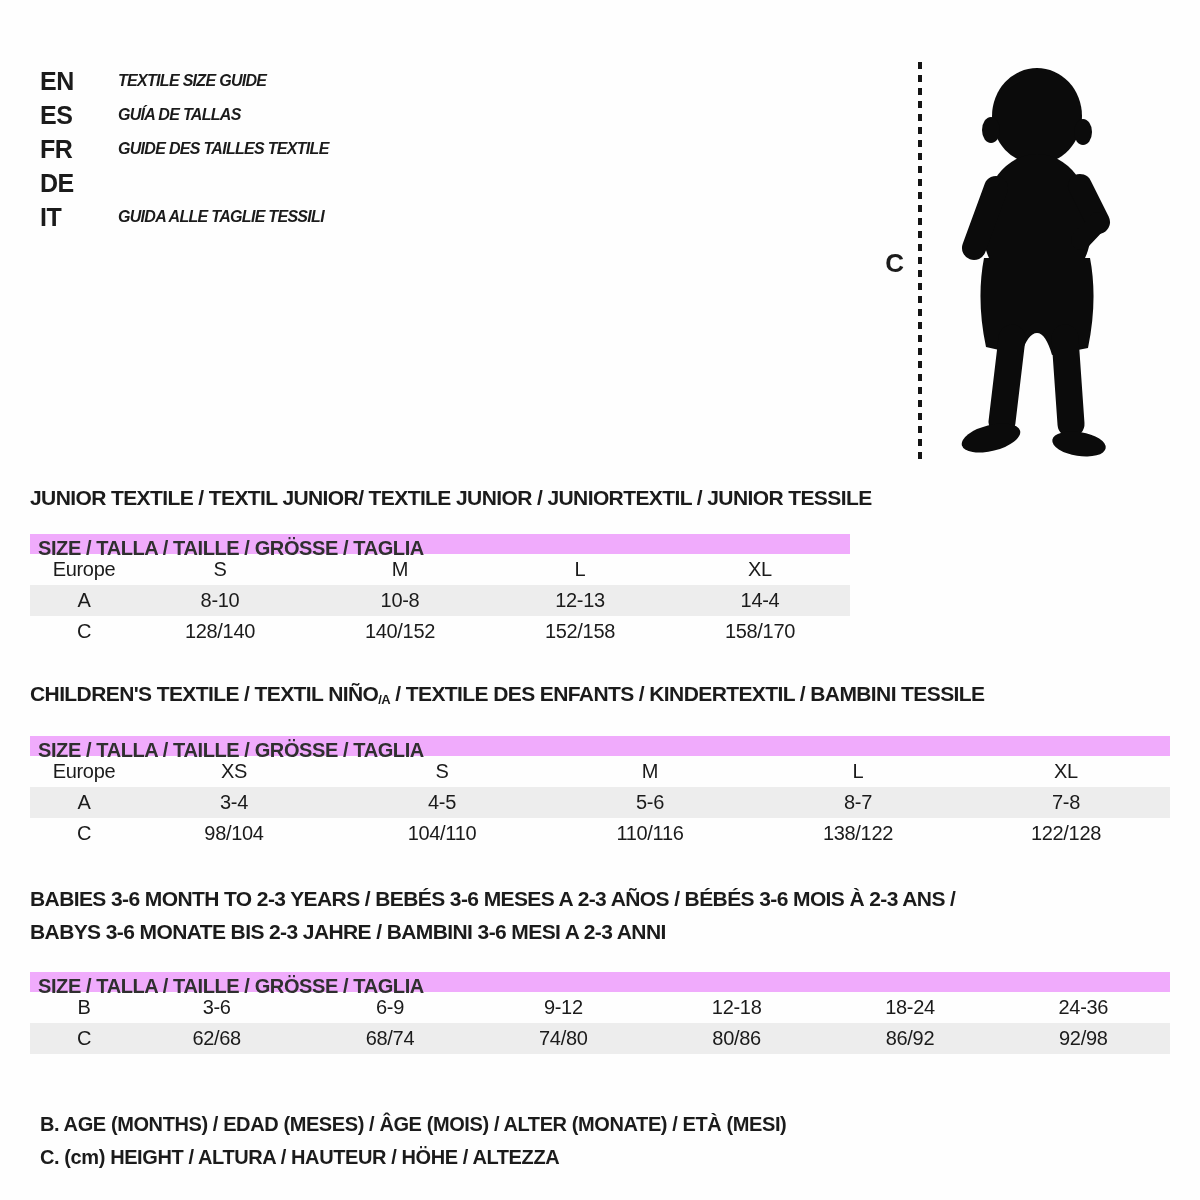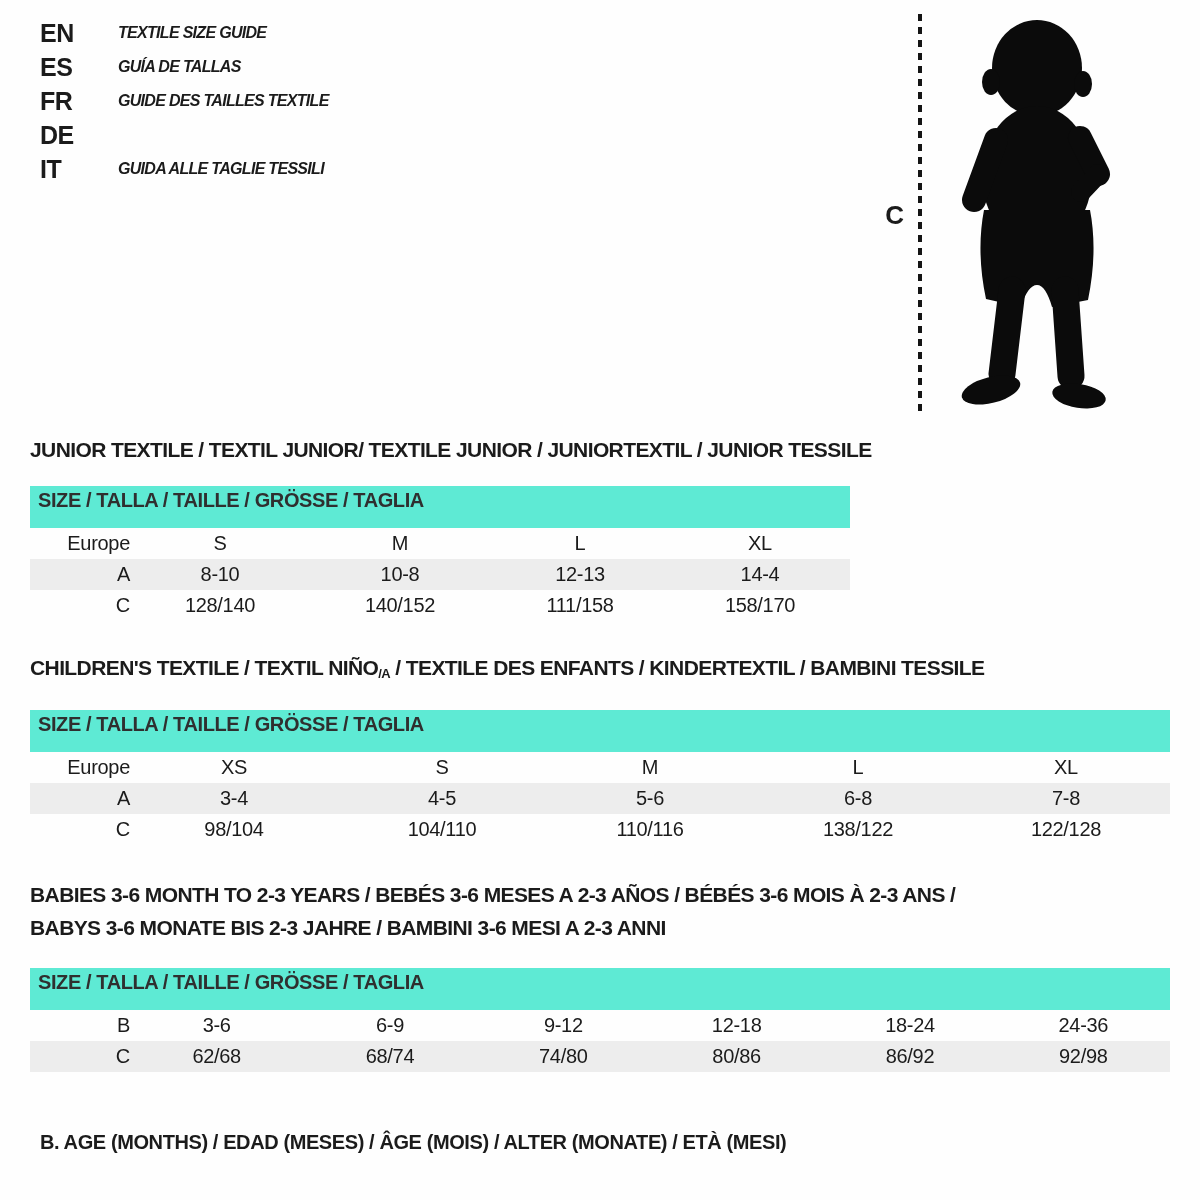--- a/index.html
+++ b/index.html
@@ -2,43 +2,43 @@
 <html><head>
 <meta charset="utf-8">
 <style>
   * { margin:0; padding:0; box-sizing:border-box; }
   html,body { width:1200px; height:1200px; background:#fefefe; overflow:hidden;
               font-family:"Liberation Sans","DejaVu Sans",sans-serif; color:#1b1b1b; }
   .page { position:relative; width:1200px; height:1200px; padding:0 30px; }
 
   
   .top-row { position:relative; height:420px; }
-  .langs { padding-top:16px; padding-left:10px; }
+  .langs { padding-top:16px; padding-left:10px;margin-top:48px; }
   .lang-row { display:flex; height:34px; align-items:center; }
   .lang-code { width:78px; font-weight:bold; font-size:25px; letter-spacing:-0.5px; }
   .lang-title { font-weight:bold; font-size:16px; letter-spacing:-0.7px;font-style:italic; }
 
   .figure-block { position:absolute; top:14px; right:56px; display:flex; align-items:stretch; height:402px; }
   .measure-label { align-self:center; font-weight:bold; font-size:26px; margin-right:14px; }
   .dash-line { width:4px; height:402px;
                background:repeating-linear-gradient(to bottom,#141414 0 7px,transparent 7px 13px); }
   .toddler { margin-left:22px; }
 
   
   .sec-heading { font-weight:bold; font-size:21px; letter-spacing:-0.6px; line-height:24px; }
   .sec-heading .subsc { font-size:0.62em; vertical-align:-0.25em; }
   .heading2 { line-height:33px; }
 
   .tbl { margin-top:24px; }
-  .tbl-bar { background:#5eead4; color:#2f2f2f; height:42px; line-height:28px;
+  .tbl-bar { background:#f0abfc; color:#2f2f2f; height:20px; line-height:28px;
              padding-left:8px; font-weight:bold; font-size:20px; letter-spacing:-0.4px; }
   table { border-collapse:collapse; table-layout:fixed; }
   td { height:31px; font-size:20px; letter-spacing:-0.3px; text-align:center;
        vertical-align:middle; padding:0; white-space:nowrap; }
-  td.lbl { text-align:right; padding-left:8px;margin-top:45px; }
+  td.lbl { text-align:center; padding-left:8px;margin-top:45px; }
   tr.shaded { background:#ededed; }
   col.c-lab { width:100px; }
 
   .t-junior, .t-junior-bar { width:820px; }
   .t-wide, .t-wide-bar { width:1140px; }
 
   .sec-junior   { margin-top:18px; }
   .sec-children { margin-top:35px; }
   .sec-babies   { margin-top:33px; }
 
@@ -120,21 +120,21 @@
           <td class="lbl">A</td>
           <td>8-10</td>
           <td>10-8</td>
           <td>12-13</td>
           <td>14-4</td>
         </tr>
         <tr>
           <td class="lbl">C</td>
           <td>128/140</td>
           <td>140/152</td>
-          <td>111/158</td>
+          <td>152/158</td>
           <td>158/170</td>
         </tr>
       </tbody>
         </table>
     </div>
   </div>
 
   <div class="sec-children">
     <div class="sec-heading"><span>CHILDREN'S TEXTILE / TEXTIL NIÑO</span><span class="subsc">/A</span><span> / TEXTILE DES ENFANTS / KINDERTEXTIL / BAMBINI TESSILE</span></div>
     <div class="tbl">
@@ -155,21 +155,21 @@
           <td>S</td>
           <td>M</td>
           <td>L</td>
           <td>XL</td>
         </tr>
         <tr class="shaded">
           <td class="lbl">A</td>
           <td>3-4</td>
           <td>4-5</td>
           <td>5-6</td>
-          <td>6-8</td>
+          <td>8-7</td>
           <td>7-8</td>
         </tr>
         <tr>
           <td class="lbl">C</td>
           <td>98/104</td>
           <td>104/110</td>
           <td>110/116</td>
           <td>138/122</td>
           <td>122/128</td>
         </tr>
@@ -212,15 +212,16 @@
           <td>86/92</td>
           <td>92/98</td>
         </tr>
       </tbody>
         </table>
     </div>
   </div>
 
   <div class="footnotes">
     <div class="footnote">B. AGE (MONTHS) / EDAD (MESES) / ÂGE (MOIS) / ALTER (MONATE) / ETÀ (MESI)</div>
+    <div class="footnote">C. (cm) HEIGHT / ALTURA / HAUTEUR / HÖHE / ALTEZZA</div>
   </div>
 
 </div>
 
 </body></html>

